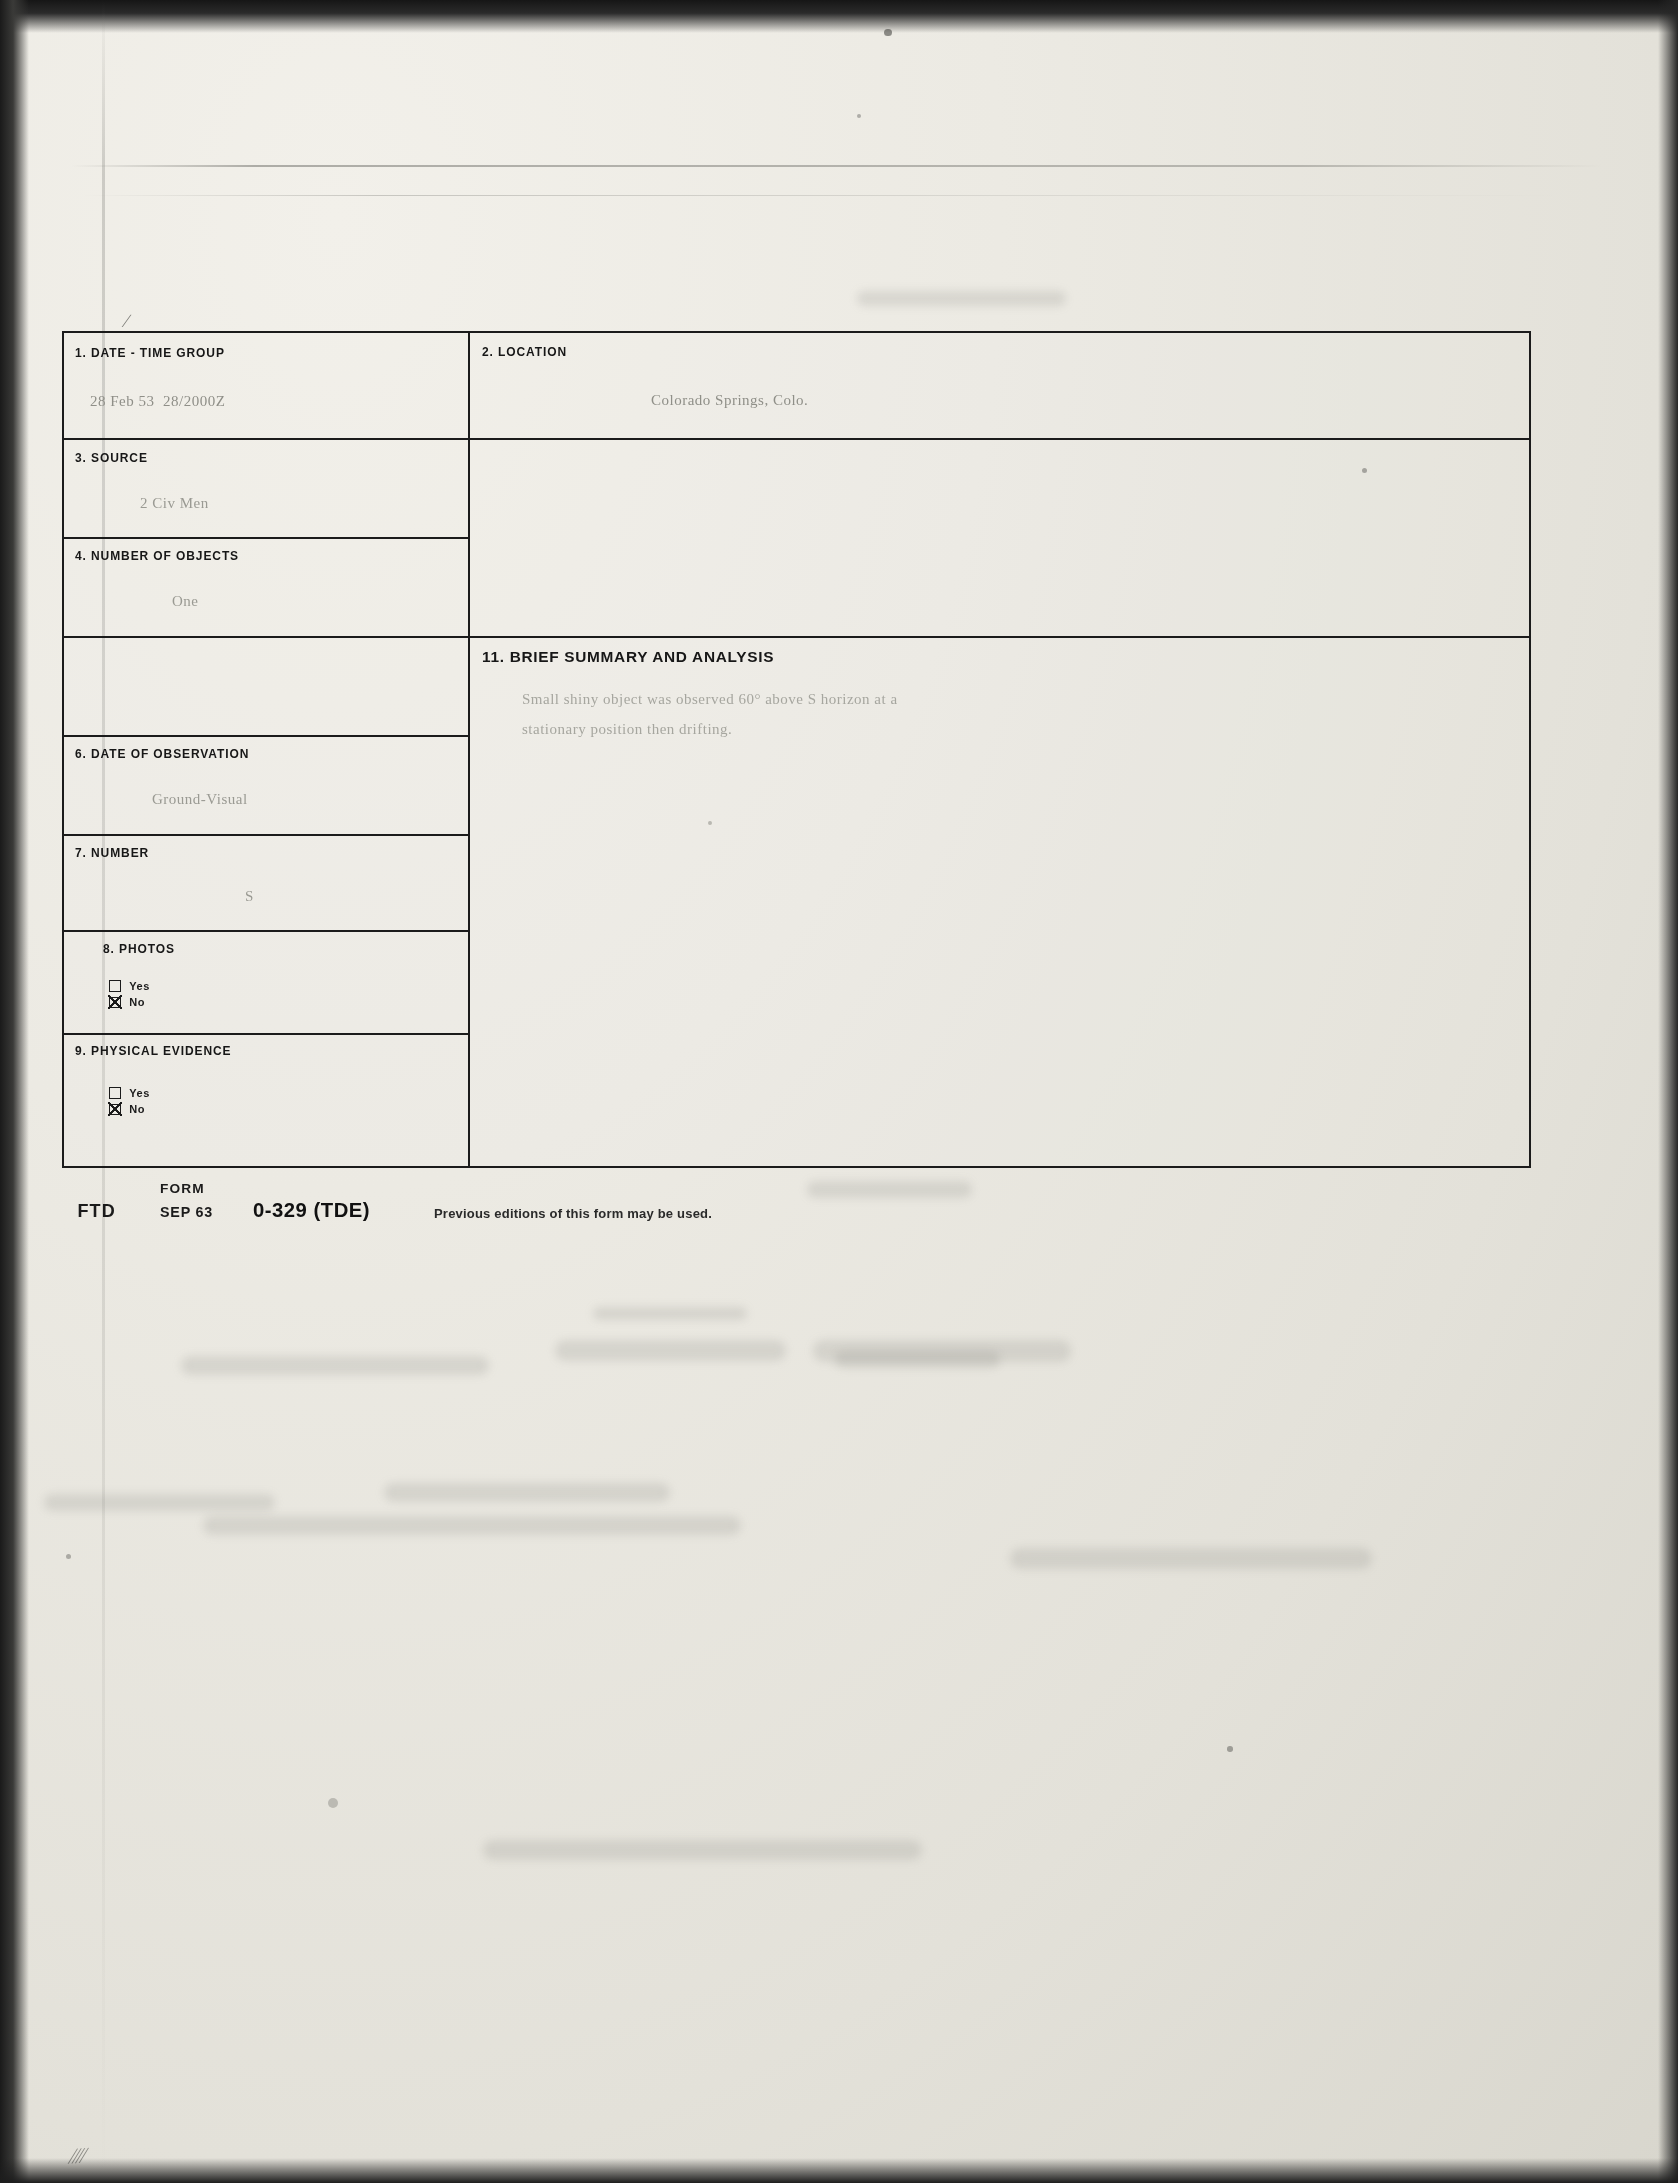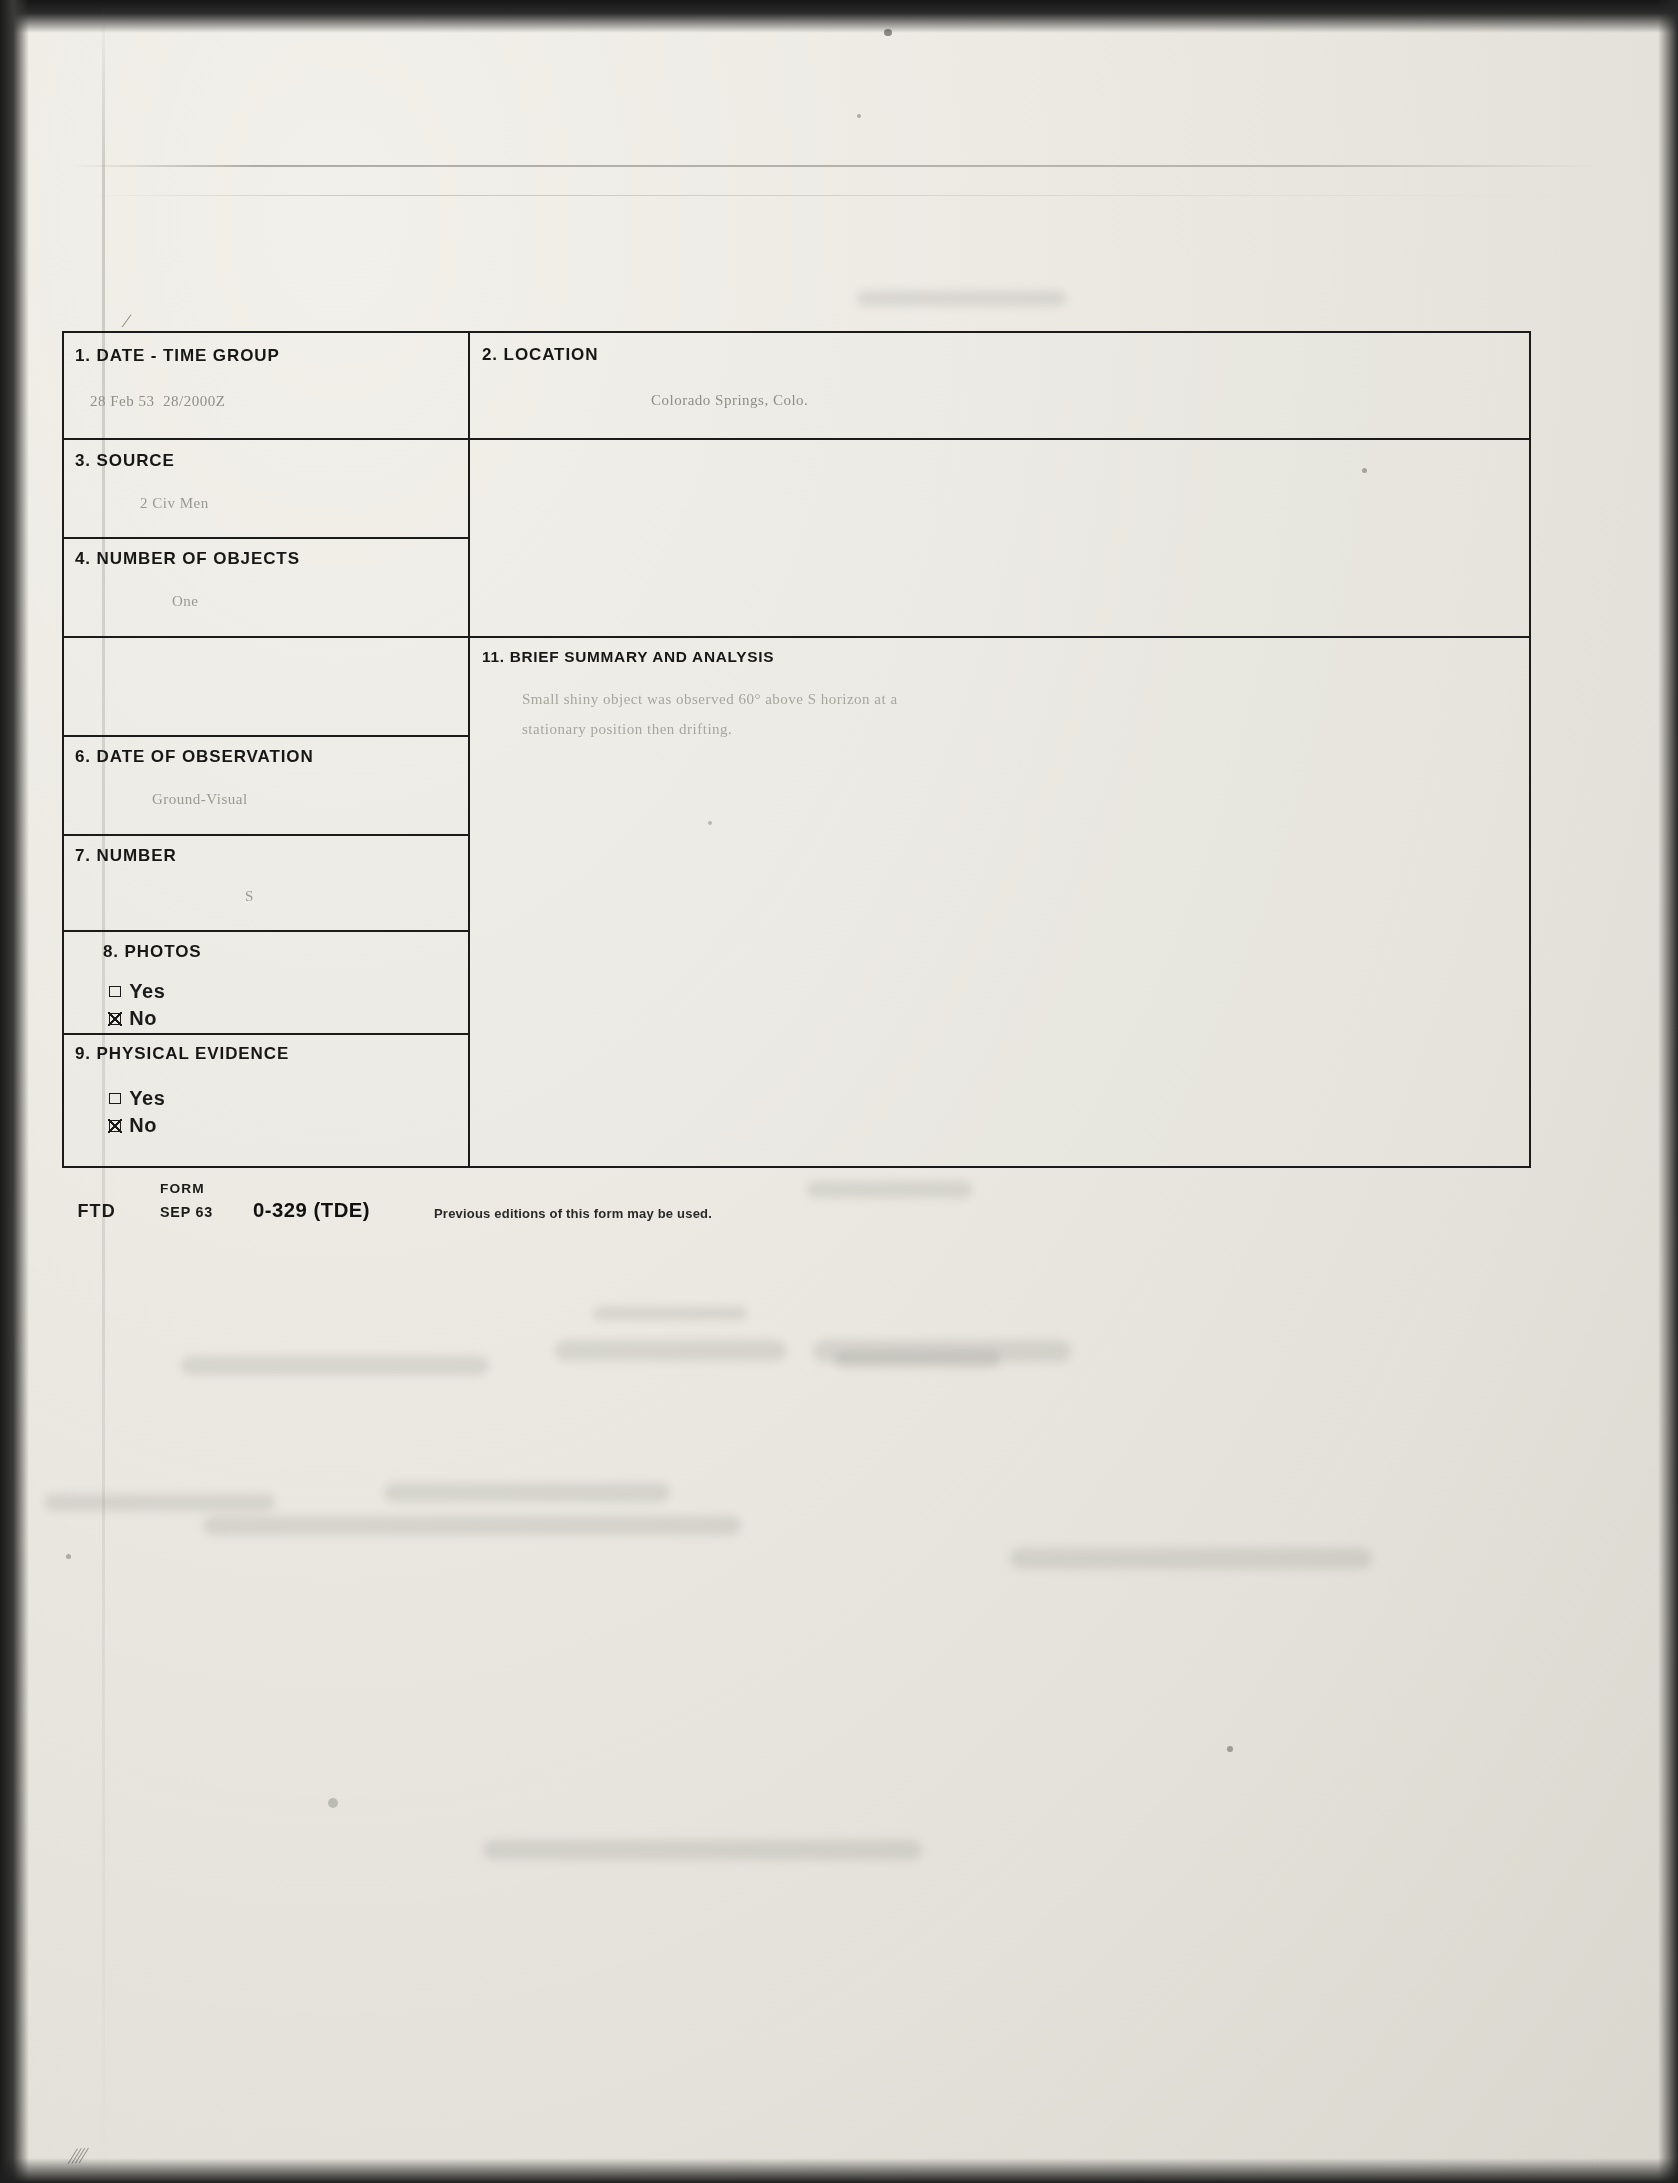--- a/index.html
+++ b/index.html
@@ -100,21 +100,21 @@
     overflow: hidden;
   }
   .rule {
     position: absolute;
     background: #1b1b1b;
     height: 2.2px;
   }
   .label {
     font-family: "Liberation Sans", sans-serif;
     font-weight: 700;
-    font-size: 17px;
+    font-size: 12px;
     letter-spacing: 0.9px;
     color: #171717;
     white-space: nowrap;
   }
   .label-sm {
     font-size: 15.4px;
     letter-spacing: 0.7px;
   }
   .typed {
     font-family: Liberation Serif, serif;
@@ -148,21 +148,21 @@
     position: absolute;
     left: -2.2px; top: -2.2px;
     width: 13.7px; height: 13.7px;
     background:
       linear-gradient(45deg, transparent 44%, #1b1b1b 44%, #1b1b1b 56%, transparent 56%),
       linear-gradient(-45deg, transparent 44%, #1b1b1b 44%, #1b1b1b 56%, transparent 56%);
   }
   .check-label {
     font-family: "Liberation Sans", sans-serif;
     font-weight: 700;
-    font-size: 20px;
+    font-size: 11px;
     letter-spacing: 0.5px;
     color: #1b1b1b;
   }
 
   
   #footer-line {
     position: absolute;
     left: 72px;
     top: 1181px;
     width: 988px;

